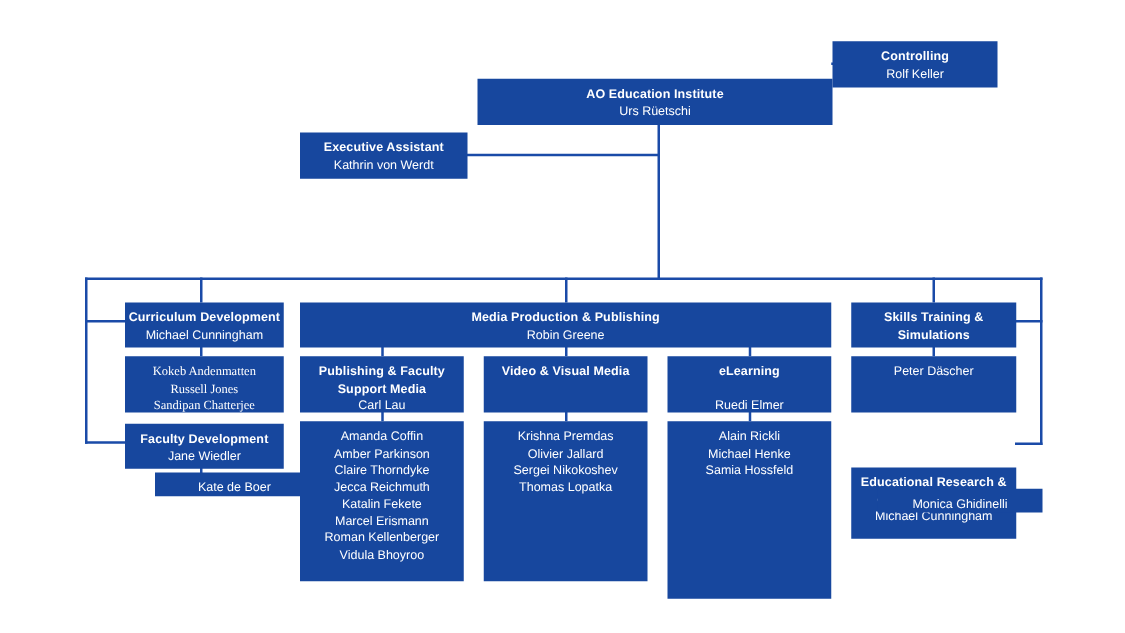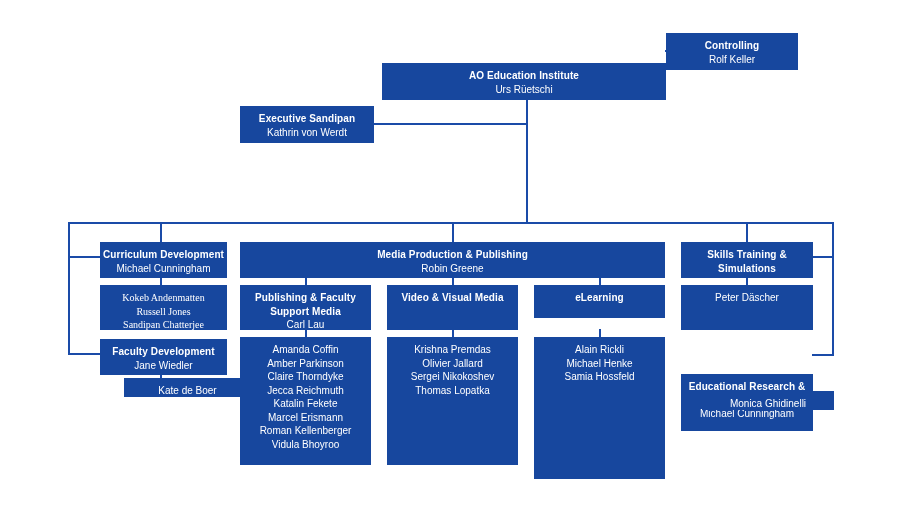--- a/index.html
+++ b/index.html
@@ -108,21 +108,21 @@
     <span class="ttl">AO Education Institute</span>
     <span class="sub">Urs Rüetschi</span>
   </div>
 
   <div class="box" style="left:666px; top:33px; width:132px; height:37px;">
     <span class="ttl">Controlling</span>
     <span class="sub">Rolf Keller</span>
   </div>
 
   <div class="box" style="left:240px; top:106px; width:134px; height:37px;">
-    <span class="ttl">Executive Sandipan</span>
+    <span class="ttl">Executive Assistant</span>
     <span class="sub">Kathrin von Werdt</span>
   </div>
 
   <div class="box" style="left:100px; top:242px; width:127px; height:36px;">
     <span class="ttl">Curriculum Development</span>
     <span class="sub">Michael Cunningham</span>
   </div>
 
   <div class="box" style="left:240px; top:242px; width:425px; height:36px;">
     <span class="ttl">Media Production &amp; Publishing</span>
@@ -142,21 +142,21 @@
   <div class="box" style="left:240px; top:285px; width:131px; height:45px;">
     <span class="ttl">Publishing &amp; Faculty</span>
     <span class="ttl">Support Media</span>
     <span class="sub">Carl Lau</span>
   </div>
 
   <div class="box" style="left:387px; top:285px; width:131px; height:45px;">
     <span class="ttl">Video &amp; Visual Media</span>
   </div>
 
-  <div class="box" style="left:534px; top:285px; width:131px; height:33px;">
+  <div class="box" style="left:534px; top:285px; width:131px; height:45px;">
     <span class="ttl">eLearning</span>
     <span class="sub" style="margin-top:13px;">Ruedi Elmer</span>
   </div>
 
   <div class="box" style="left:681px; top:339px; width:132px; height:57px;margin-top:35px;">
     <span class="ttl">Educational Research &amp;</span>
     <span class="ttl">CME Accreditation</span>
     <span class="sub">Michael Cunningham</span>
   </div>
 

